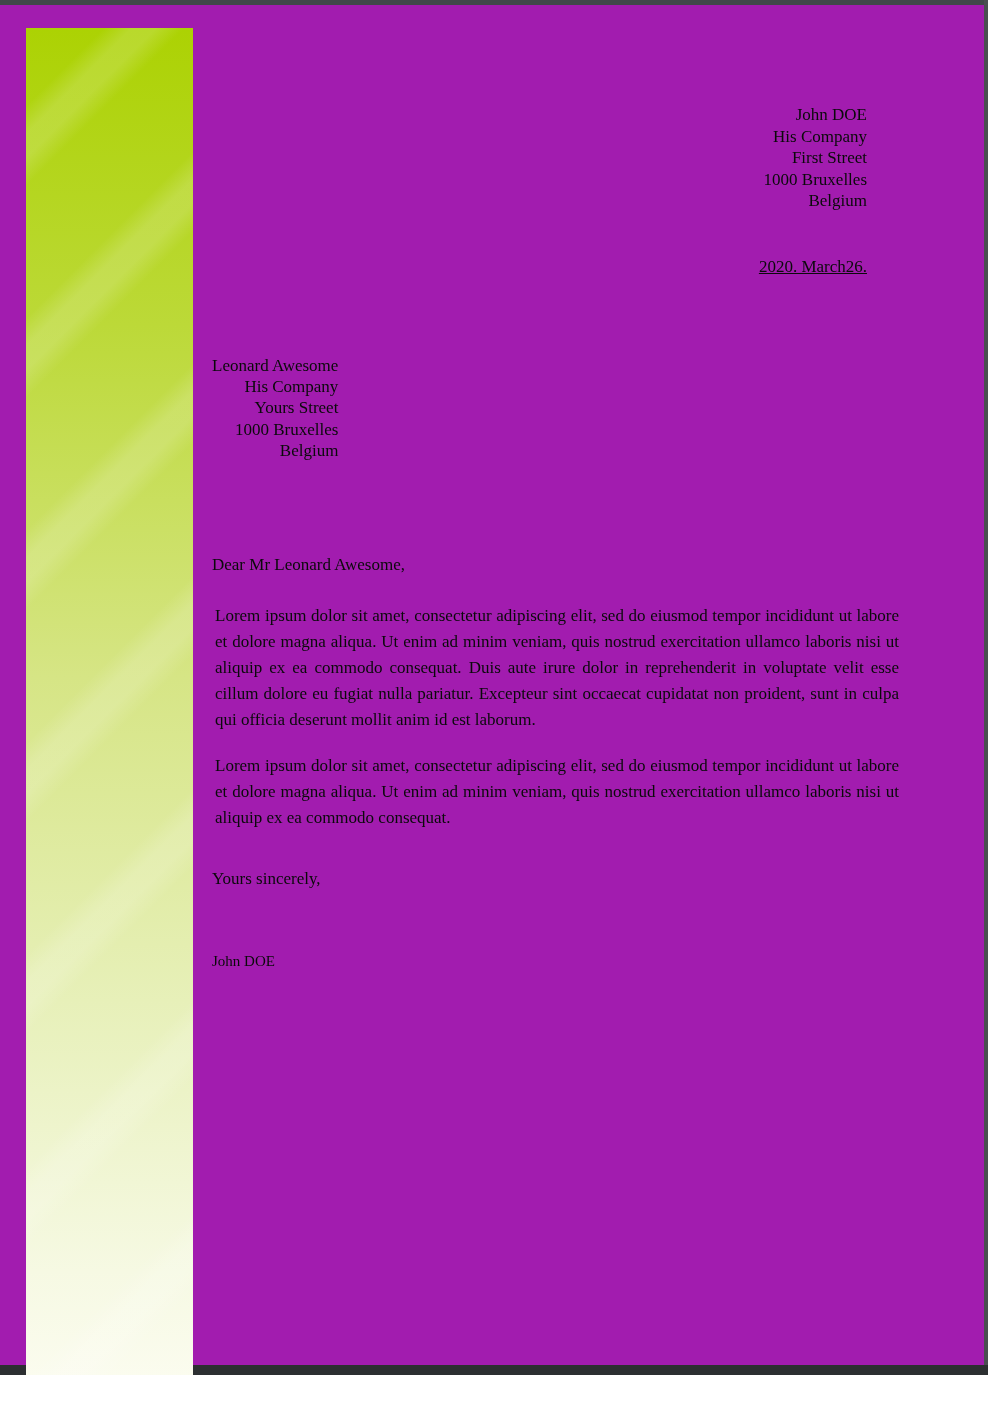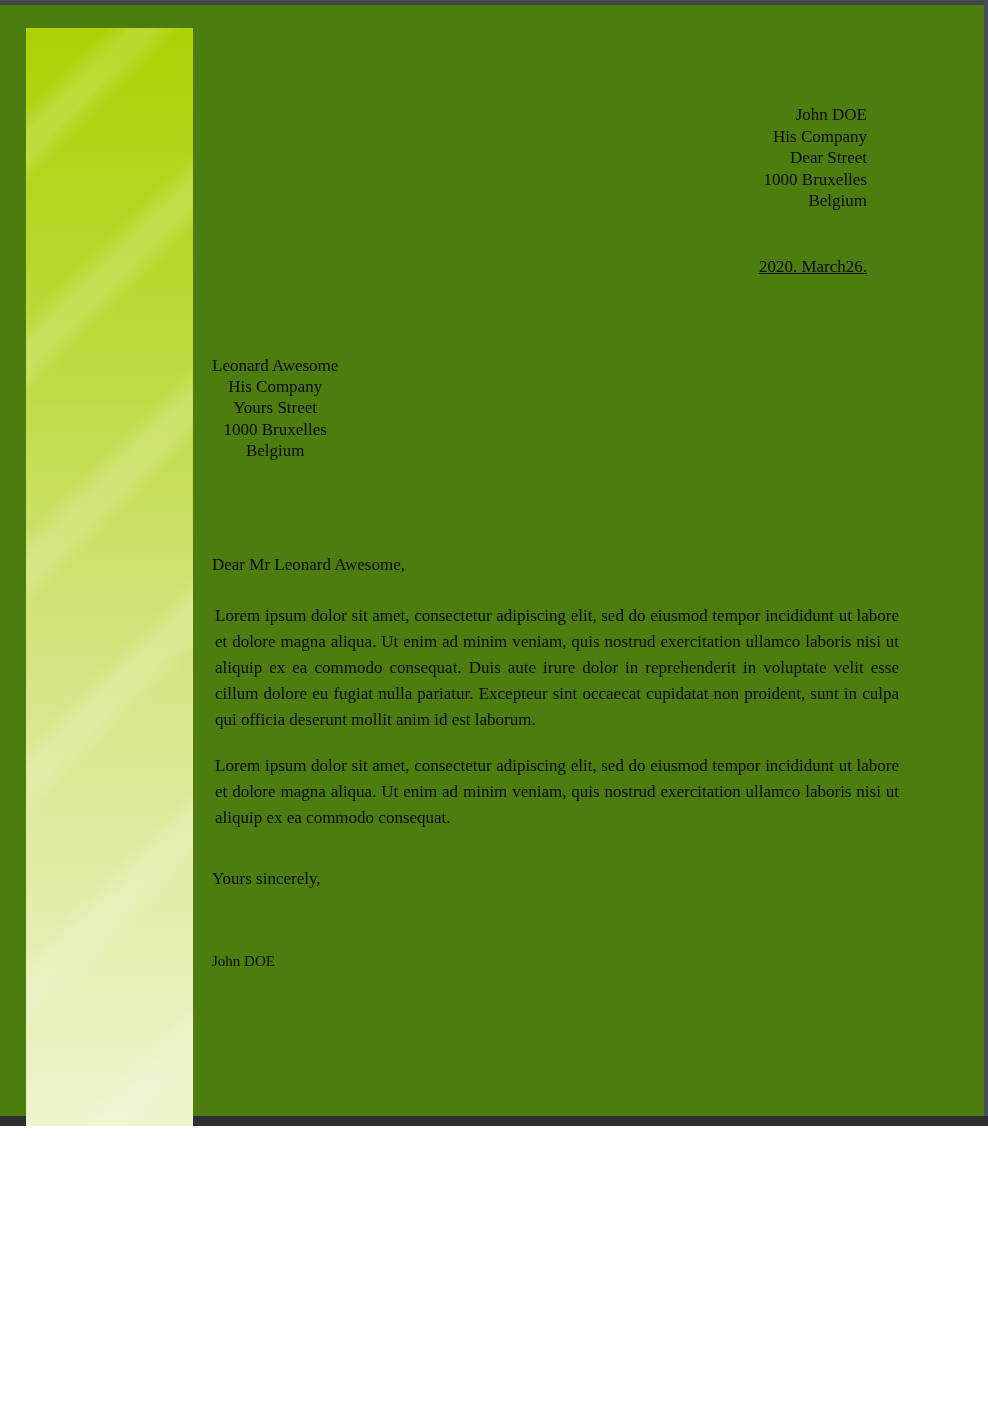--- a/index.html
+++ b/index.html
@@ -3,22 +3,22 @@
 <meta charset="utf-8">
 <style>
   html, body {
     margin: 0;
     padding: 0;
     background: #ffffff;
   }
   .page {
     position: relative;
     width: 988px;
-    height: 1126px;
-    background: #4d7c0f;
+    height: 1375px;
+    background: #a21caf;
     overflow: hidden;
     font-family: "Liberation Serif", serif;
     color: #0a0a0a;
   }
   
   .edge-top {
     position: absolute; top: 0; left: 0; width: 100%; height: 5px;
     background: #41474a;
   }
   .edge-right {
@@ -63,21 +63,21 @@
     top: 256px; right: 121px;
     text-align: right;
     font-size: 17px;
     line-height: 21.6px;
     white-space: nowrap;
     text-decoration: underline;
   }
   .recipient {
     position: absolute;
     top: 355px; left: 212px;
-    text-align: center;
+    text-align: right;
     font-size: 17px;
     line-height: 21.2px;
     white-space: nowrap;
   }
   .salutation {
     position: absolute;
     top: 554px; left: 212px;
     font-size: 17px;
     line-height: 22px;
   }
@@ -111,21 +111,21 @@
 
   <div class="edge-top"></div>
   <div class="edge-right"></div>
   <div class="edge-bottom"></div>
 
   <div class="ribbon"></div>
 
   <div class="sender">
     <div>John DOE</div>
     <div>His Company</div>
-    <div>Dear Street</div>
+    <div>First Street</div>
     <div>1000 Bruxelles</div>
     <div>Belgium</div>
   </div>
 
   <div class="date">2020. March26.</div>
 
   <div class="recipient">
     <div>Leonard Awesome</div>
     <div>His Company</div>
     <div>Yours Street</div>

